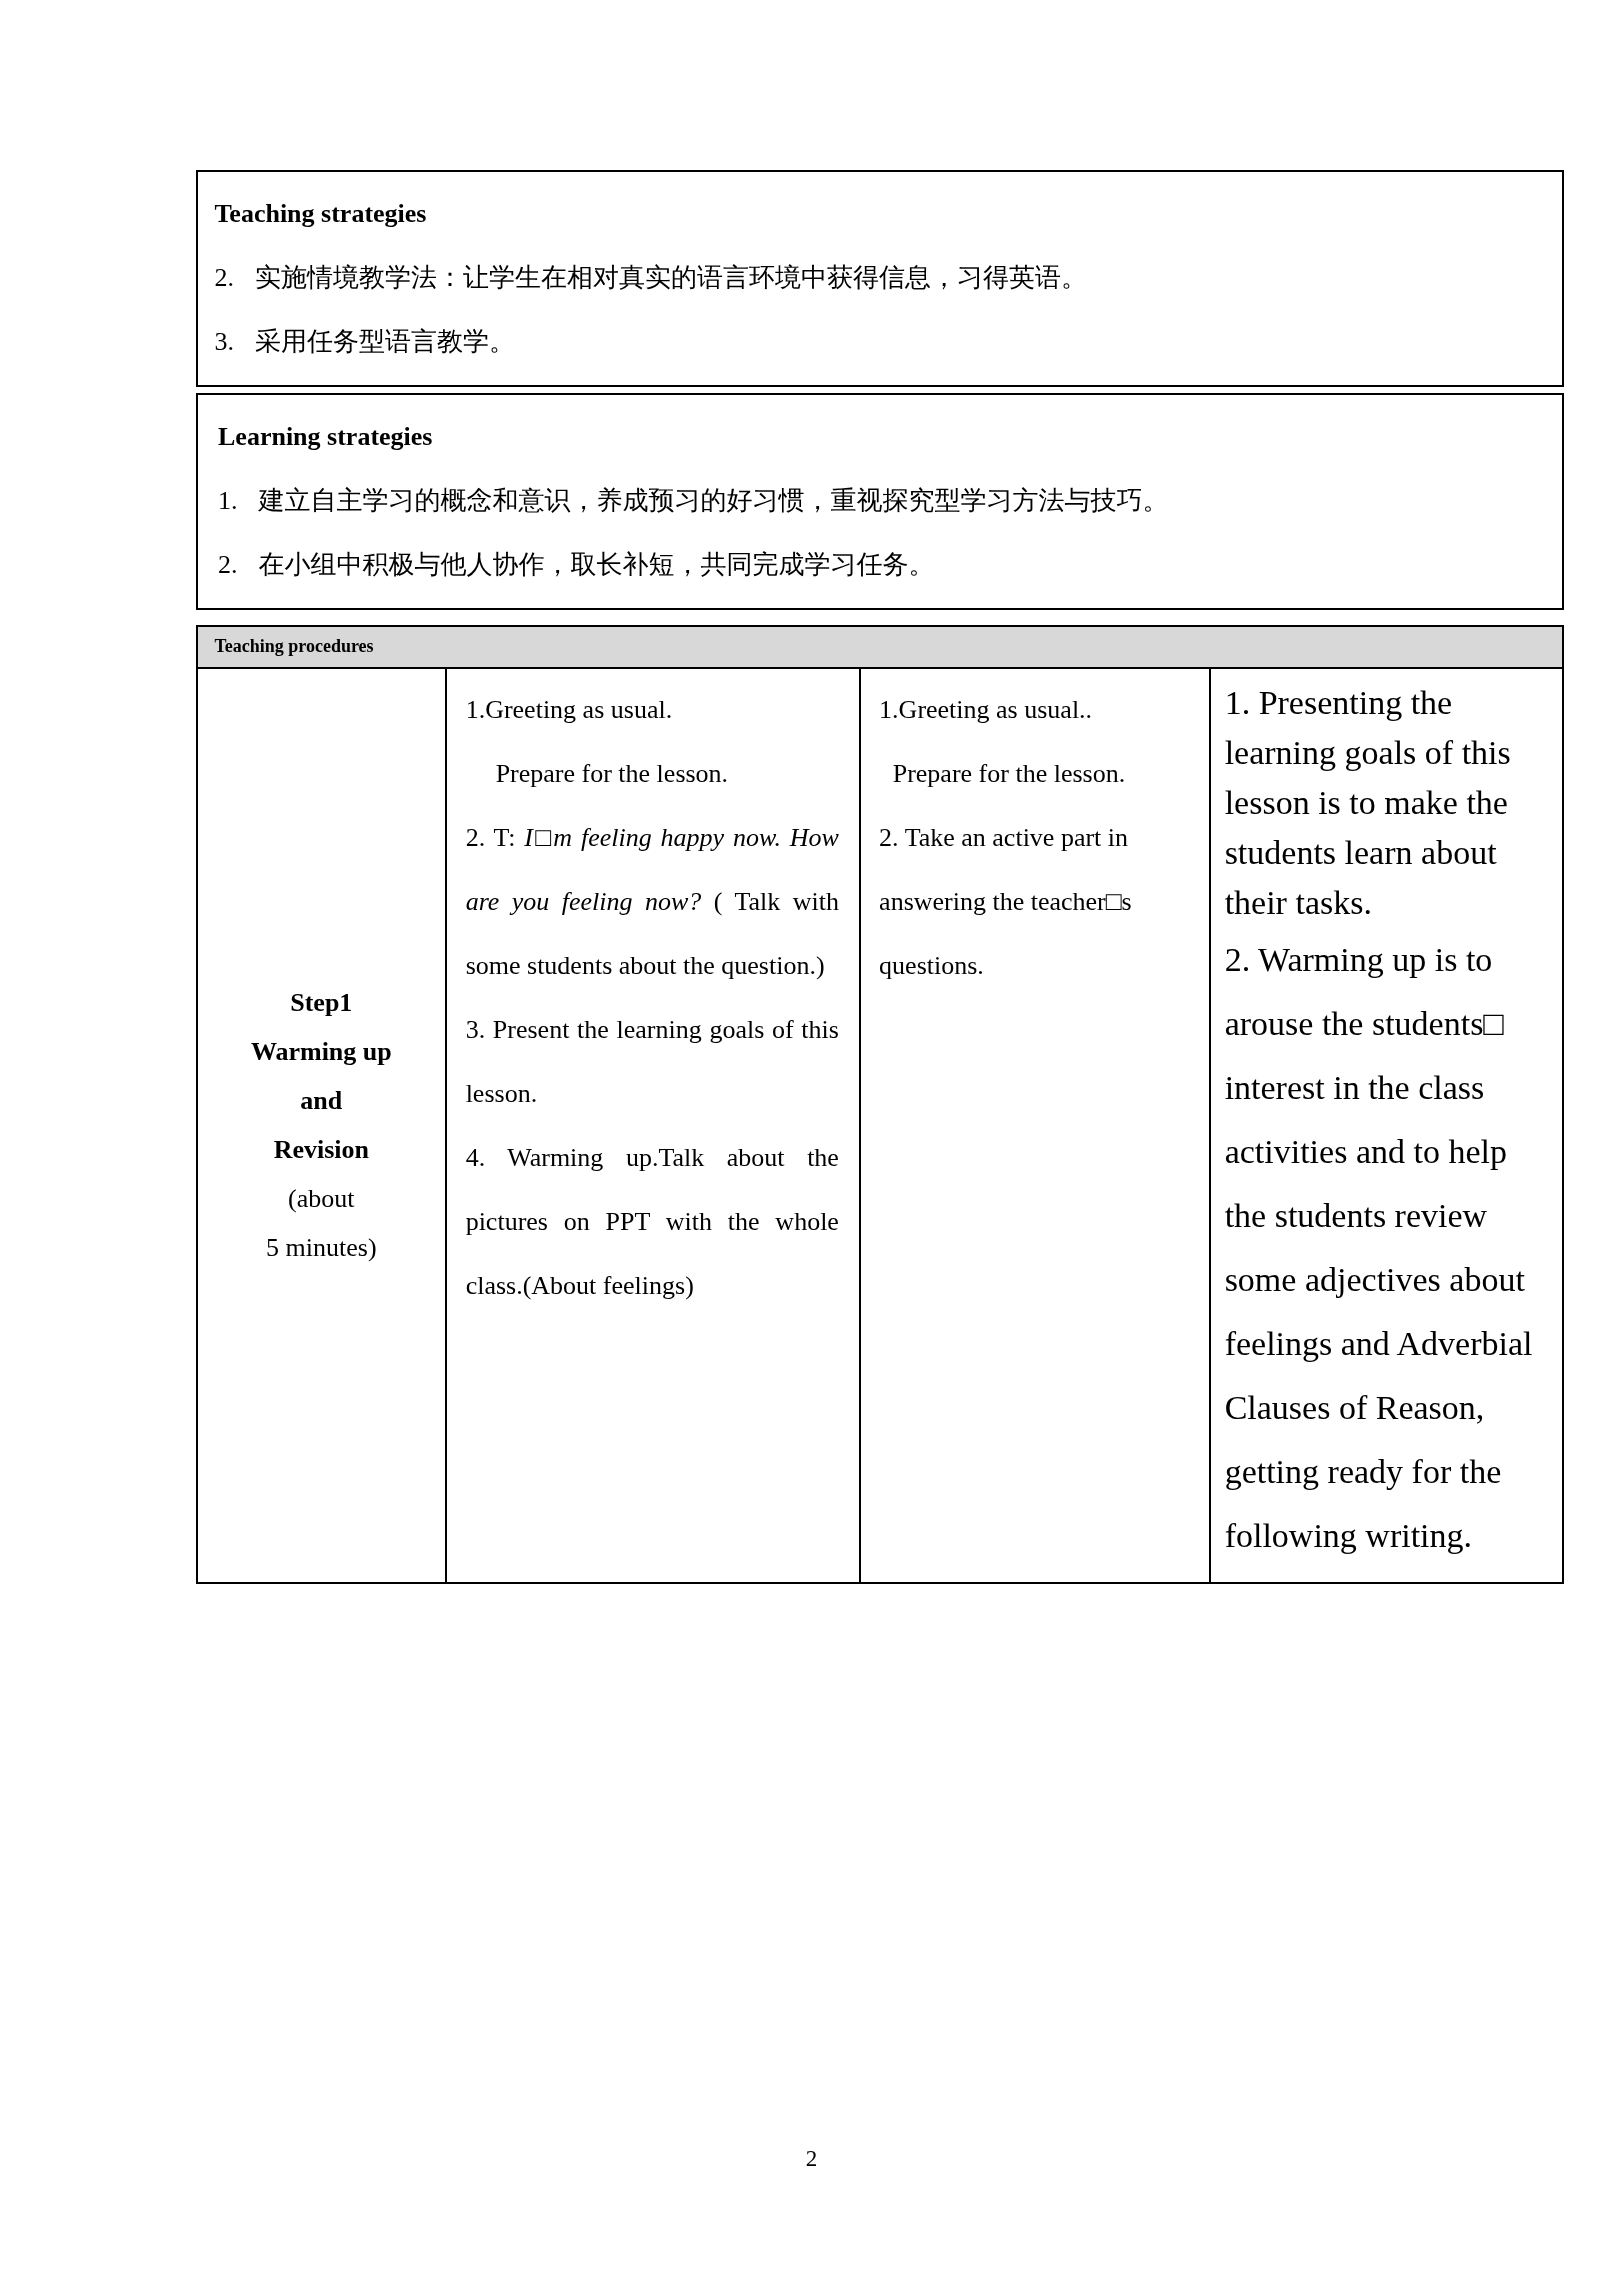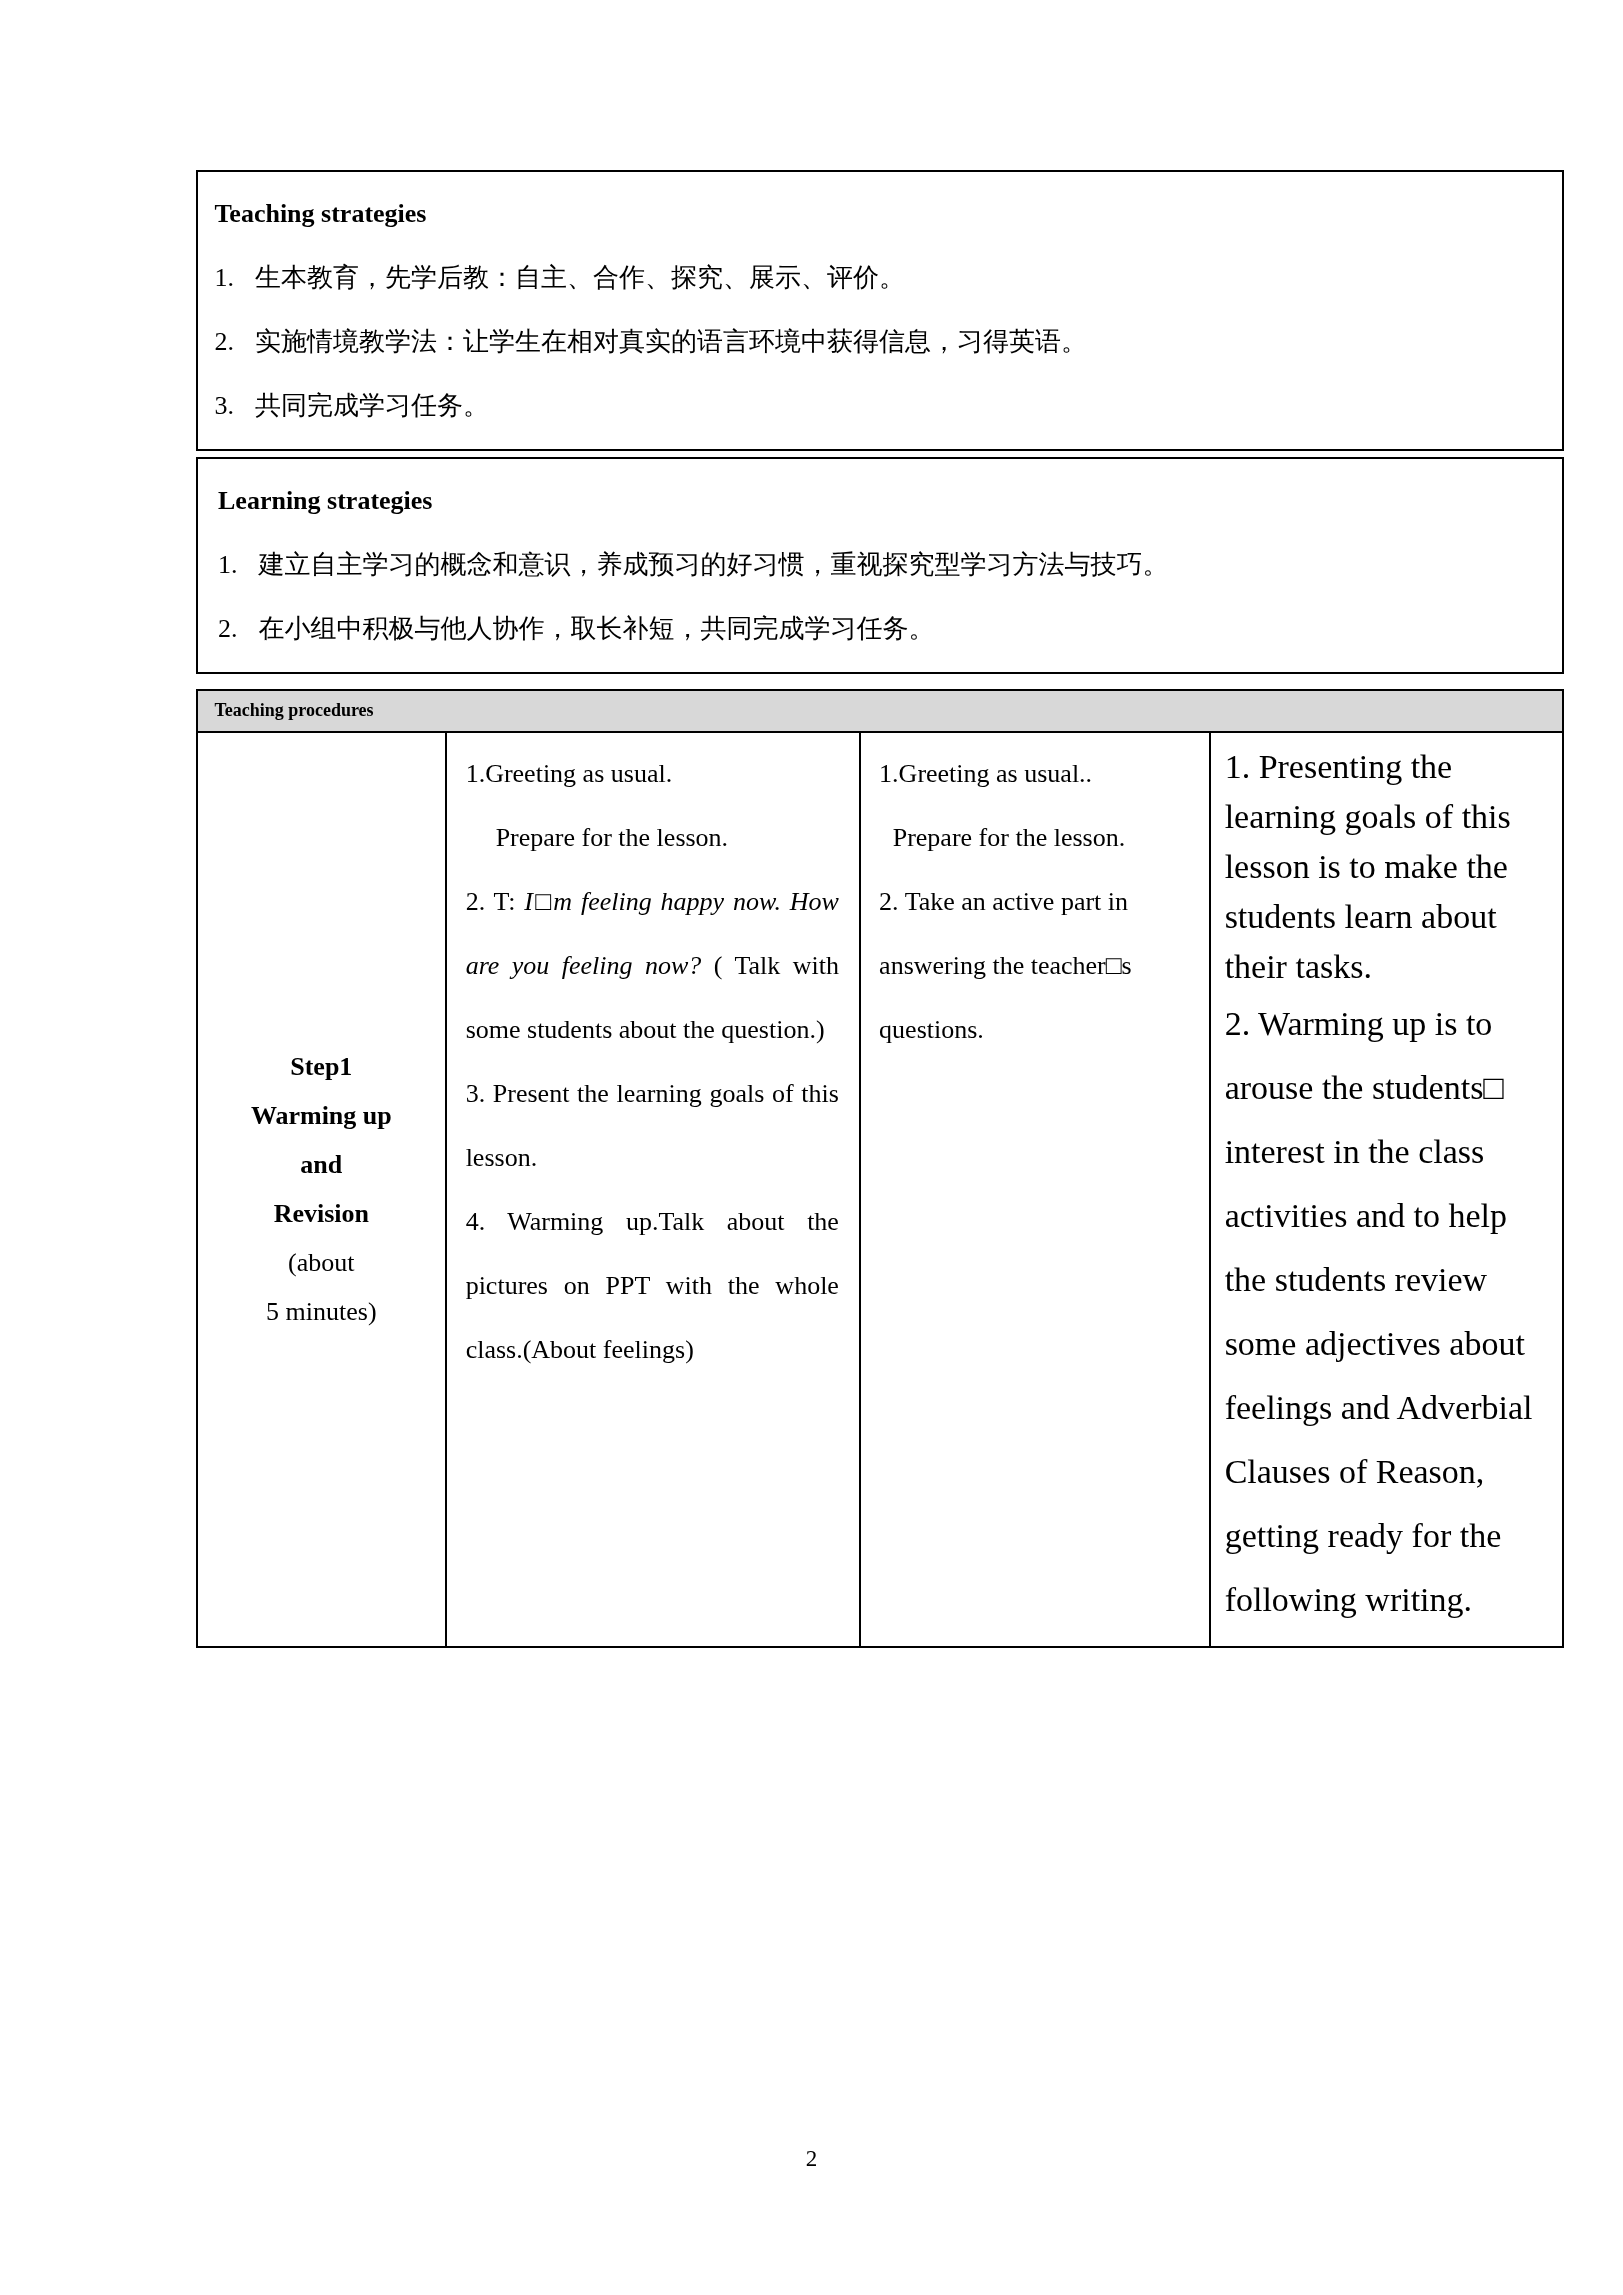--- a/index.html
+++ b/index.html
@@ -98,27 +98,24 @@
 </style>
 </head>
 <body>
 
 <div class="page">
   <div class="content">
 
     <section class="box">
       <div class="box-title">Teaching strategies</div>
       <div class="li">
-        <span class="num">1.</span><span>生本教育，先学后教：自主、合作、探究、展示、评价。</span>
-      </div>
-      <div class="li">
         <span class="num">2.</span><span>实施情境教学法：让学生在相对真实的语言环境中获得信息，习得英语。</span>
       </div>
       <div class="li">
-        <span class="num">3.</span><span>共同完成学习任务。</span>
+        <span class="num">3.</span><span>采用任务型语言教学。</span>
       </div>
     </section>
 
     <section class="box box2">
       <div class="box-title">Learning strategies</div>
       <div class="li">
         <span class="num">1.</span><span>建立自主学习的概念和意识，养成预习的好习惯，重视探究型学习方法与技巧。</span>
       </div>
       <div class="li">
         <span class="num">2.</span><span>在小组中积极与他人协作，取长补短，共同完成学习任务。</span>

